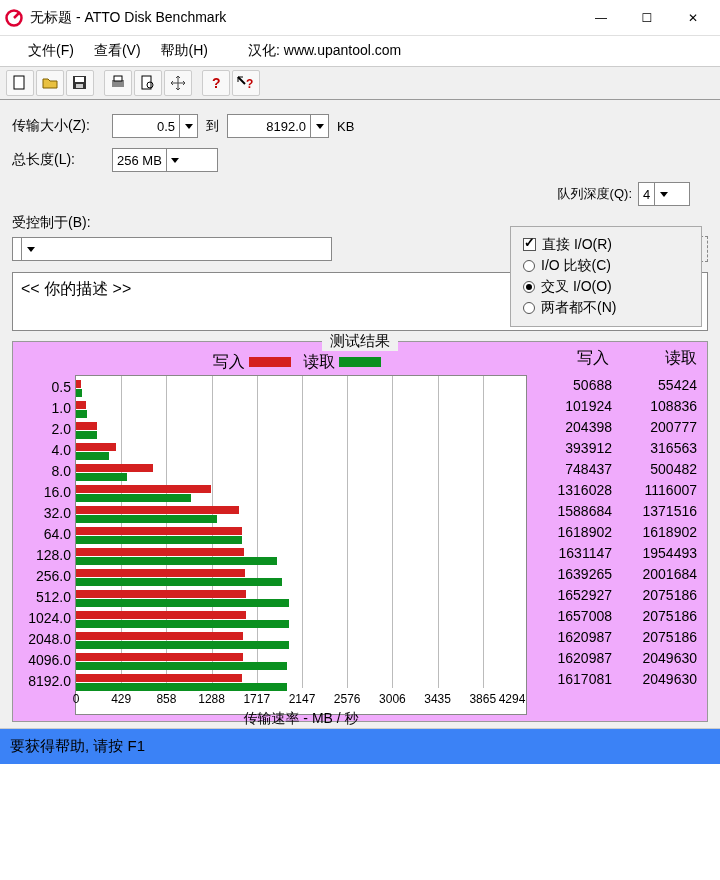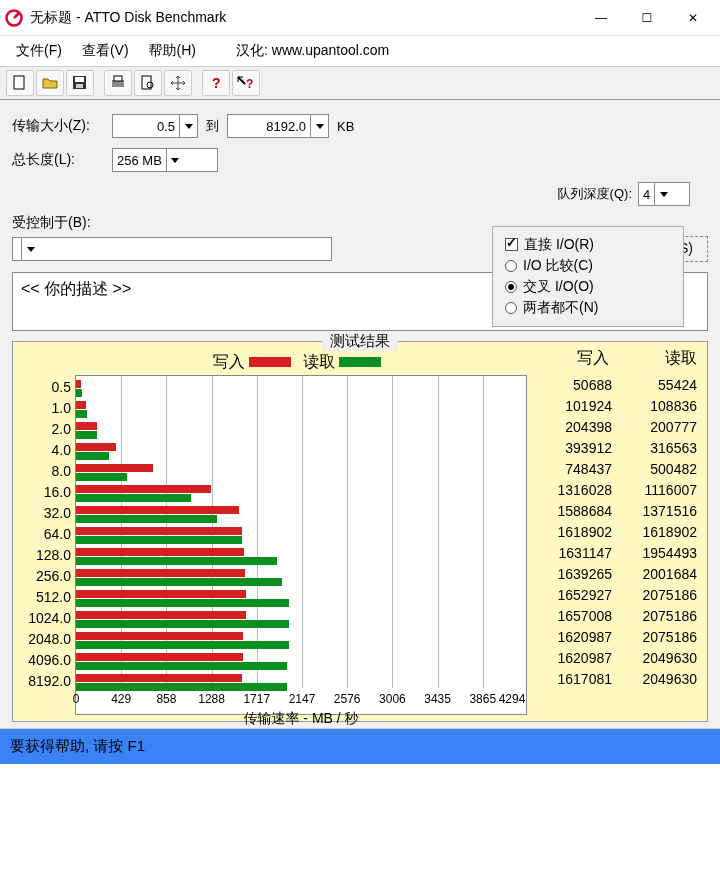--- a/index.html
+++ b/index.html
@@ -2,44 +2,44 @@
 <html><head>
 <meta charset="utf-8">
 <style>
 * { box-sizing: border-box; margin: 0; padding: 0; font-family: "Microsoft YaHei", SimSun, sans-serif; }
 body { background: #fff; width: 720px; height: 880px; overflow: hidden; font-size: 13px; }
 .titlebar { height: 36px; background: #fff; display: flex; align-items: center; padding: 0 4px; border-bottom: 1px solid #e0e0e0; }
 .titlebar .icon { width: 20px; height: 20px; margin-right: 6px; }
 .titlebar .title { flex: 1; font-size: 14px; color: #000; }
 .winbtns { display: flex; gap: 0; }
 .winbtn { width: 46px; height: 30px; display: flex; align-items: center; justify-content: center; font-size: 12px; cursor: pointer; }
-.menubar { height: 30px; display: flex; align-items: center; padding: 0 8px; gap: 4px; font-size: 14px; background: #fff; }
+.menubar { height: 30px; display: flex; align-items: center; padding: 0 20px; gap: 4px; font-size: 14px; background: #fff; }
 .menubar span { padding: 2px 8px; cursor: pointer; }
 .menubar .hanhua { margin-left: 20px; }
 .toolbar { height: 34px; background: #f0f0f0; border-top: 1px solid #ccc; border-bottom: 1px solid #999; display: flex; align-items: center; padding: 2px 6px; gap: 2px; }
 .tbtn { width: 28px; height: 26px; border: 1px solid #ccc; background: #f8f8f8; display: flex; align-items: center; justify-content: center; cursor: pointer; border-radius: 2px; }
 .tsep { width: 6px; }
 .main { background: #f0f0f0; padding: 14px 12px 6px 12px; }
 .row { display: flex; align-items: center; margin-bottom: 10px; }
 .lbl { width: 100px; font-size: 14px; }
 .combo { background: #fff; border: 1px solid #888; height: 24px; display: inline-flex; align-items: center; padding: 0 4px; font-size: 13px; position: relative; }
 .combo .arrow { border-left: 1px solid #888; width: 18px; height: 22px; display: flex; align-items: center; justify-content: center; margin-left: 4px; margin-right: -4px; }
 .combo .arrow::after { content: ""; border-left: 4px solid transparent; border-right: 4px solid transparent; border-top: 5px solid #000; }
-.rightpanel { border: 1px solid #aaa; padding: 6px 12px 6px 12px; position: absolute; right: 36px; top: 126px; width: 192px; background: #f0f0f0; }
+.rightpanel { border: 1px solid #aaa; padding: 6px 12px 6px 12px; position: absolute; right: 18px; top: 126px; width: 192px; background: #f0f0f0; }
 .rightpanel label { display: block; font-size: 14px; margin: 3px 0; }
 .checkbox-sq { display:inline-block; width:13px; height:13px; border:1px solid #555; background:#fff; margin-right:6px; vertical-align:-2px; position:relative;}
 .checkbox-sq.checked::after { content:"✓"; position:absolute; top:-4px; left:0; font-size:13px; font-weight:bold;}
 .radio-c { display:inline-block; width:12px; height:12px; border:1px solid #555; border-radius:50%; background:#fff; margin-right:6px; vertical-align:-2px; position:relative;}
 .radio-c.checked::after { content:""; position:absolute; width:6px; height:6px; background:#000; border-radius:50%; top:2px; left:2px;}
 .queuerow { display:flex; align-items:center; justify-content:flex-end; padding-right:18px; margin-top:6px; margin-bottom:4px;}
 .controlled { margin-top: 8px; }
 .widecombo { width: 320px; }
 .startbtn { border: 1px dashed #888; padding: 3px 14px; font-size: 14px; background: #f0f0f0; margin-left: auto; cursor:pointer;}
 .desc { background: #fff; border: 1px solid #888; margin: 10px 0; padding: 6px 8px; font-size: 16px; height: 59px; }
-.results { border: 1px solid #999; background: #fef9c3; padding: 6px 4px 6px 4px; position: relative; }
+.results { border: 1px solid #999; background: #f0abfc; padding: 6px 4px 6px 4px; position: relative; }
 .results .grouplabel { position: absolute; top: -10px; left: 50%; transform: translateX(-50%); background: #f0f0f0; padding: 0 8px; font-size: 15px; }
 .legend { text-align: center; font-size: 16px; margin: 4px 0 2px 0; }
 .legend .sw { display: inline-block; width: 42px; height: 10px; vertical-align: 0px; margin: 0 8px 0 4px; }
 .chartarea { display: flex; }
 .ylabels { width: 58px; text-align: right; font-size: 14px; padding-right: 4px; padding-top:2px;}
 .ylabels div { height: 21px; line-height: 21px; }
 .plot { position: relative; width: 452px; height: 340px; background: #fff; border: 1px solid #888; }
 .vgrid { position: absolute; top: 0; bottom: 26px; width: 1px; background: #bbb; }
 .barpair { position: absolute; left: 0; height: 21px; }
 .bar { position: absolute; height: 8px; }

